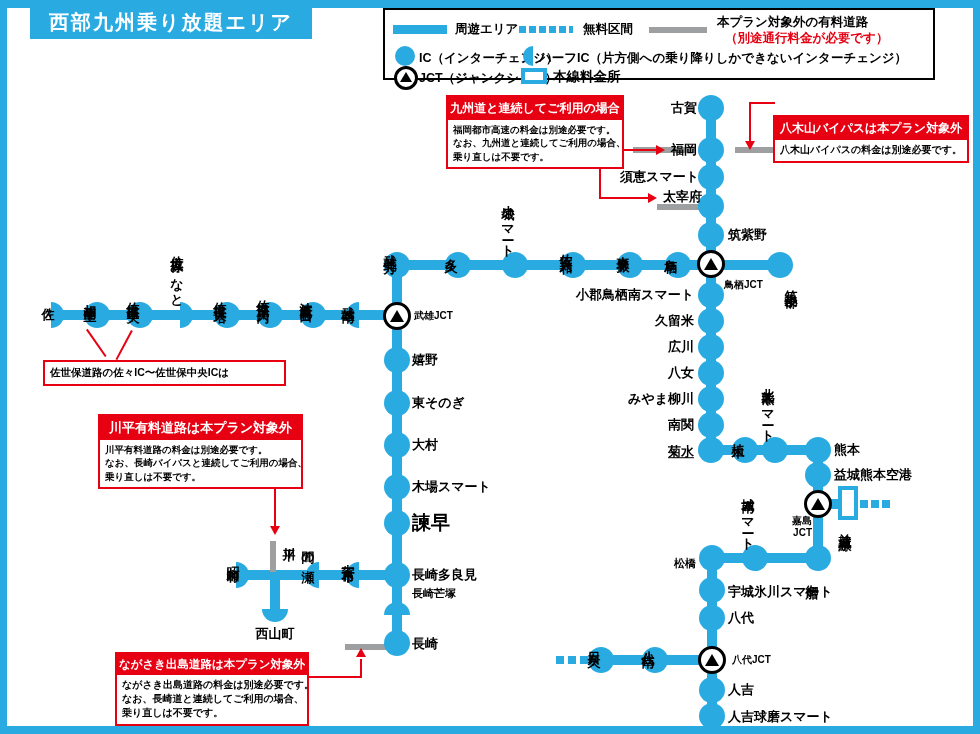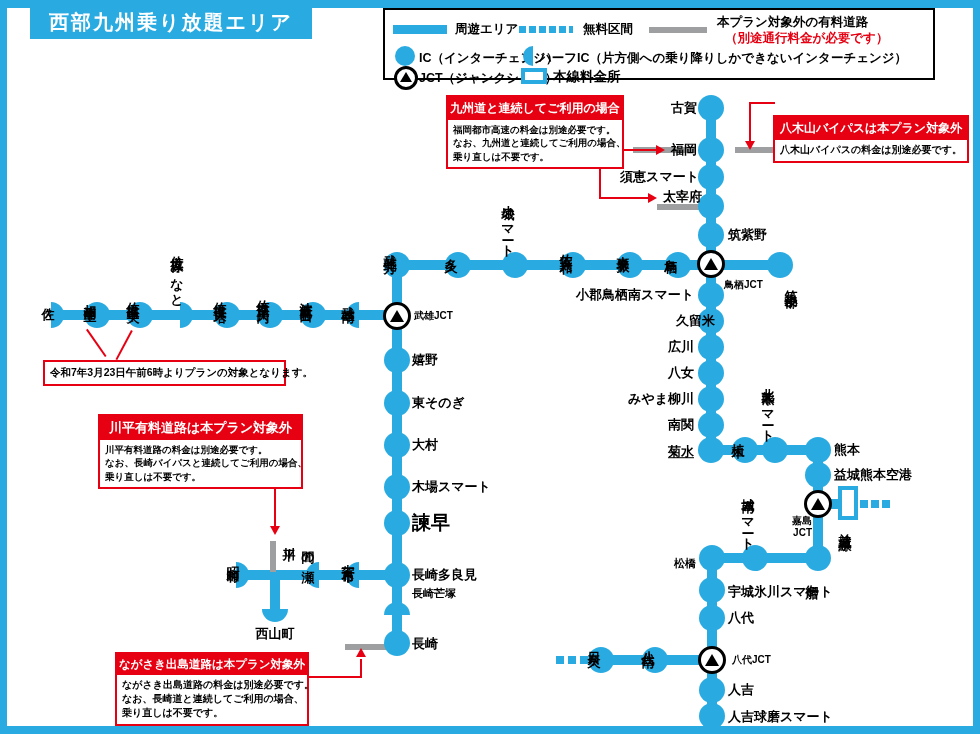--- a/index.html
+++ b/index.html
@@ -205,21 +205,21 @@
       <div class="lbl" style="font-size: 10px; left: 724px; top: 273px; transform: translate(0px, -50%); margin-top: 12px;">鳥栖JCT</div>
       <div class="lbl" style="font-size: 10px; left: 812px; top: 527px; transform: translate(-100%, -50%); text-align: right;">嘉島
 JCT</div>
       <div class="lbl" style="font-size: 10px; left: 732px; top: 660px; transform: translate(0px, -50%);">八代JCT</div>
       <div class="lbl" style="font-size: 13px; left: 697px; top: 108px; transform: translate(-100%, -50%); text-align: right;">古賀</div>
       <div class="lbl" style="font-size: 13px; left: 697px; top: 150px; transform: translate(-100%, -50%); text-align: right;">福岡</div>
       <div class="lbl" style="font-size: 13px; left: 699px; top: 177px; transform: translate(-100%, -50%); text-align: right;">須恵スマート</div>
       <div class="lbl" style="font-size: 13px; left: 702px; top: 197px; transform: translate(-100%, -50%); text-align: right;">太宰府</div>
       <div class="lbl" style="font-size: 13px; left: 728px; top: 235px; transform: translate(0px, -50%);">筑紫野</div>
       <div class="lbl" style="font-size: 13px; left: 694px; top: 295px; transform: translate(-100%, -50%); text-align: right;">小郡鳥栖南スマート</div>
-      <div class="lbl" style="font-size: 13px; left: 694px; top: 321px; transform: translate(-100%, -50%); text-align: right; margin-left: 21px;">久留米</div>
+      <div class="lbl" style="font-size: 13px; left: 694px; top: 321px; transform: translate(-100%, -50%); text-align: right;">久留米</div>
       <div class="lbl" style="font-size: 13px; left: 694px; top: 347px; transform: translate(-100%, -50%); text-align: right;">広川</div>
       <div class="lbl" style="font-size: 13px; left: 694px; top: 373px; transform: translate(-100%, -50%); text-align: right;">八女</div>
       <div class="lbl" style="font-size: 13px; left: 694px; top: 399px; transform: translate(-100%, -50%); text-align: right;">みやま柳川</div>
       <div class="lbl" style="font-size: 13px; left: 694px; top: 425px; transform: translate(-100%, -50%); text-align: right;">南関</div>
       <div class="lbl" style="font-size: 13px; left: 694px; top: 452px; transform: translate(-100%, -50%); text-align: right; text-decoration: underline;">菊水</div>
       <div class="lbl v" style="font-size: 13px; left: 738px; top: 437px; transform: translate(-50%, -100%);">植木</div>
       <div class="lbl v" style="font-size: 13px; left: 768px; top: 437px; transform: translate(-50%, -100%);">北熊本スマート</div>
       <div class="lbl" style="font-size: 13px; left: 834px; top: 450px; transform: translate(0px, -50%);">熊本</div>
       <div class="lbl" style="font-size: 13px; left: 834px; top: 475px; transform: translate(0px, -50%);">益城熊本空港</div>
       <div class="lbl v" style="font-size: 13px; left: 845px; top: 523px; transform: translate(-50%, 0px);">益城本線</div>
@@ -240,21 +240,21 @@
       <div class="lbl" style="font-size: 13px; left: 412px; top: 575px; transform: translate(0px, -50%);">長崎多良見</div>
       <div class="lbl" style="font-size: 11px; left: 412px; top: 594px; transform: translate(0px, -50%);">長崎芒塚</div>
       <div class="lbl" style="font-size: 13px; left: 412px; top: 644px; transform: translate(0px, -50%);">長崎</div>
       <div class="lbl v" style="font-size: 13px; left: 348px; top: 562px; transform: translate(-50%, -100%);">古賀市布</div>
       <div class="lbl v" style="font-size: 13px; left: 308px; top: 562px; transform: translate(-50%, -100%);">間の瀬</div>
       <div class="lbl v" style="font-size: 13px; left: 289px; top: 537px; transform: translate(-50%, 0px);">川平</div>
       <div class="lbl v" style="font-size: 13px; left: 233px; top: 562px; transform: translate(-50%, -100%);">昭和町</div>
       <div class="lbl" style="font-size: 13px; left: 275px; top: 634px; transform: translate(-50%, -50%);">西山町</div>
       <div class="abox" style="left: 43px; top: 360px; width: 243px;">
         <div class="bd" style="font-size: 10.5px;">
-          <div>令和7年3月23日午前6時よりプランの対象となります。</div>
+          <div>佐世保道路の佐々IC〜佐世保中央ICは</div>
         </div>
       </div>
       <div class="abox" style="left: 98px; top: 414px; width: 205px;">
         <div class="hd" style="font-size: 13px;">川平有料道路は本プラン対象外</div>
         <div class="bd" style="font-size: 9.5px;">
           <div>川平有料道路の料金は別途必要です。</div>
           <div>なお、長崎バイパスと連続してご利用の場合、</div>
           <div>乗り直しは不要です。</div>
         </div>
       </div>

